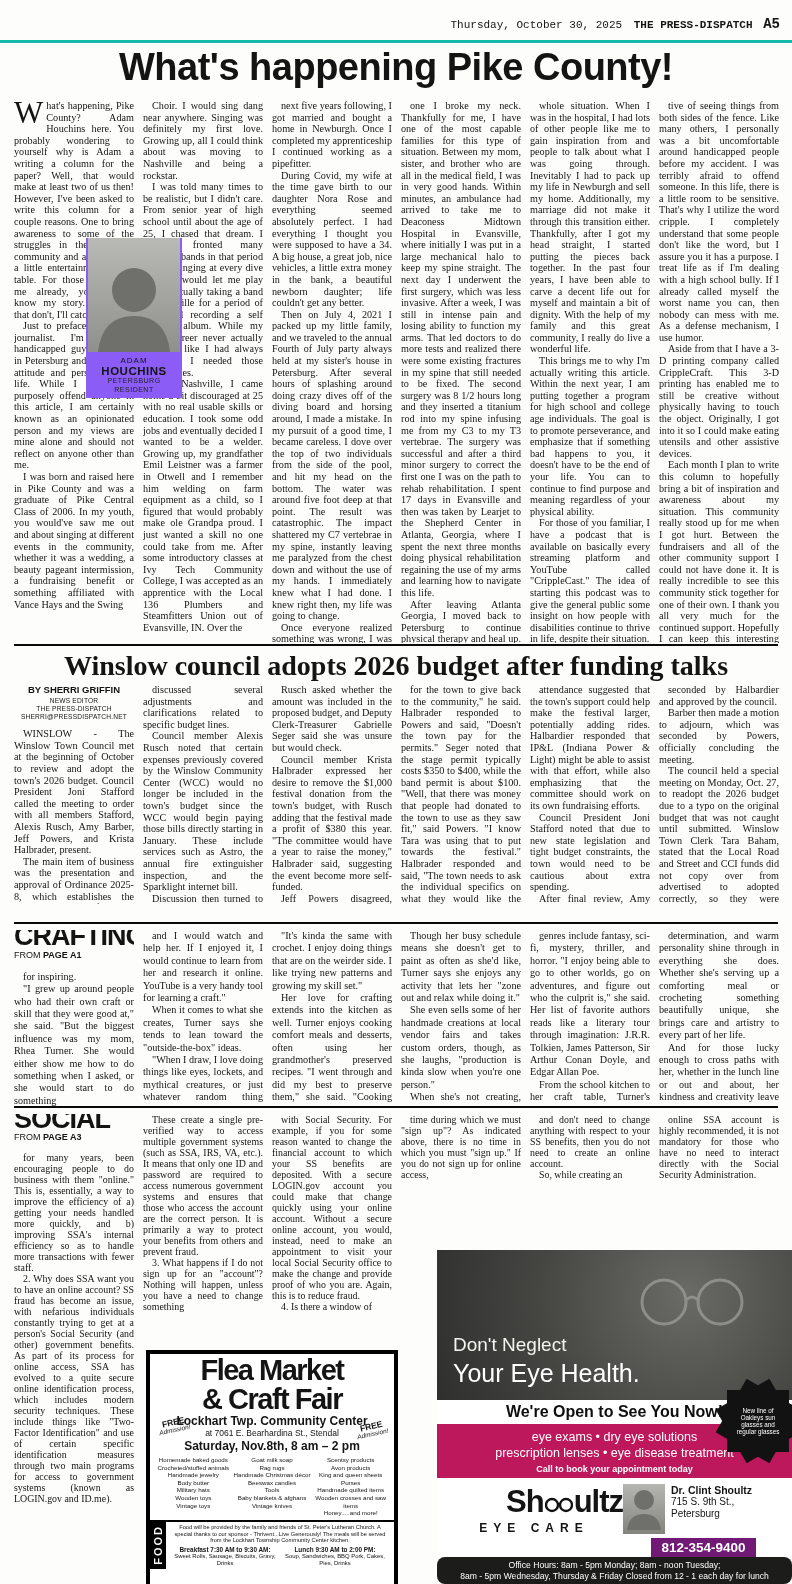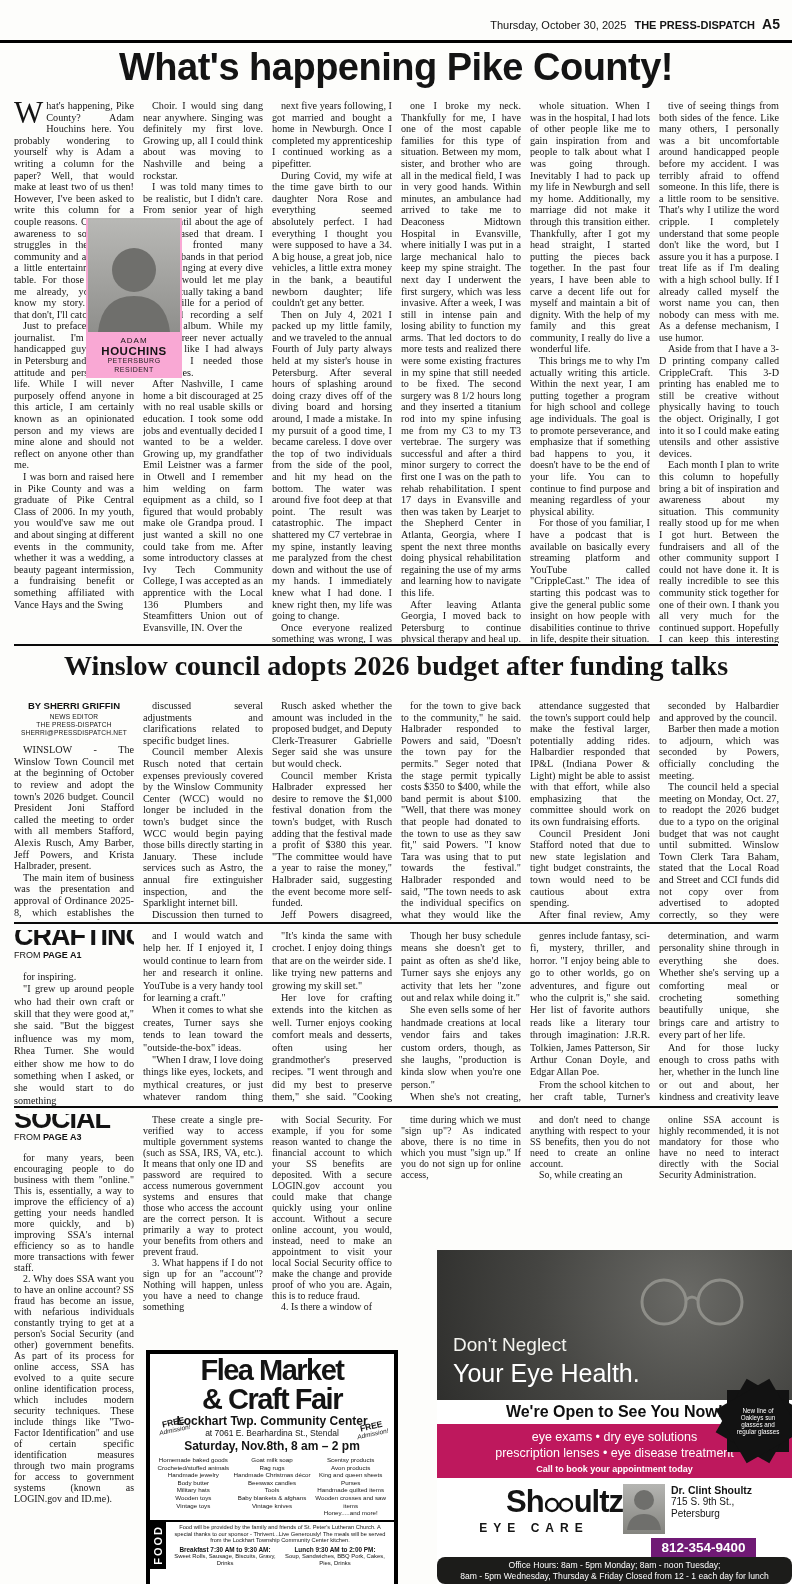--- a/index.html
+++ b/index.html
@@ -1,50 +1,50 @@
 <!DOCTYPE html>
 <html lang="en"><head>
 <meta charset="utf-8">
 <style>
   html,body{margin:0;padding:0;}
   body{width:792px;height:1584px;position:relative;background:#fdfdfb;color:#141414;
        font-family:"Liberation Serif",serif;overflow:hidden;}
   .rule{position:absolute;left:14px;width:764px;border-top:2px solid #0a0a0a;}
   
-  .masthead{position:absolute;top:0;left:0;width:792px;height:40px;border-bottom:3px solid #000000;
-            font-family:Liberation Sans, sans-serif;}
+  .masthead{position:absolute;top:0;left:0;width:792px;height:40px;border-bottom:3px solid #14b8a6;
+            font-family:Liberation Mono, monospace;}
   .masthead-line{position:absolute;right:12px;top:16px;font-size:11px;white-space:nowrap;}
   .m-paper{font-weight:700;margin-left:5px;}
   .m-page{font-weight:700;font-size:14px;margin-left:4px;}
   
   .pike-head{position:absolute;top:46px;left:0;width:792px;margin:0;text-align:center;
              font-family:"Liberation Sans",sans-serif;font-weight:600;font-size:38px;letter-spacing:-.5px;}
   
   .cols{position:absolute;left:14px;width:764px;display:flex;gap:9px;align-items:flex-start;}
   .col{flex:0 0 120px;width:120px;text-align:justify;overflow:hidden;hyphens:auto;}
   .col p{margin:0;text-indent:9px;}
   .body-text{font-size:10.2px;line-height:11.6px;}
   .pike-cols{top:100px;height:543px;}
   .pike-cols .col{height:543px;}
   .lead{text-indent:0 !important;}
   .dropcap{float:left;font-size:31px;line-height:26px;padding-right:3px;font-weight:400;}
   
-  .photo-block{position:absolute;left:86px;top:218px;width:96px;background:#f9a8d4;z-index:3;
+  .photo-block{position:absolute;left:86px;top:238px;width:96px;background:#8b5cf6;z-index:3;
                text-align:center;font-family:"Liberation Sans",sans-serif;padding-bottom:4px;}
   .photo{width:92px;height:114px;margin:0 auto;background:linear-gradient(180deg,#b9b9b6,#8f8f8c);
          position:relative;overflow:hidden;}
   .photo svg{position:absolute;bottom:0;left:0;}
   .cap-first{font-size:8px;letter-spacing:1px;margin-top:4px;}
   .cap-last{font-size:11.5px;font-weight:700;letter-spacing:.5px;}
   .cap-sub{font-size:7px;line-height:8.5px;letter-spacing:.5px;color:#222;}
   
   .rule-1{top:644px;}
   .winslow-head{position:absolute;top:650px;left:0;width:792px;margin:0;text-align:center;
                 font-family:"Liberation Serif",serif;font-weight:700;font-size:28px;}
-  .winslow-cols{top:700px;height:220px;}
+  .winslow-cols{top:684px;height:220px;}
   .winslow-cols .col{height:220px;}
   .byline{text-align:center;font-family:"Liberation Sans",sans-serif;margin-bottom:7px;}
   .byline .by{font-weight:700;font-size:9.5px;margin-bottom:1px;}
   .byline .sub{font-size:6.6px;line-height:8.2px;letter-spacing:.2px;}
   
   .rule-2{top:922px;}
   .crafting-cols{top:930px;height:176px;}
   .crafting-cols .col{height:176px;font-size:10.2px;line-height:12.4px;}
   .section-head{font-family:"Liberation Sans",sans-serif;font-weight:800;font-size:27px;
                 letter-spacing:-1px;text-align:left;text-indent:0;}

